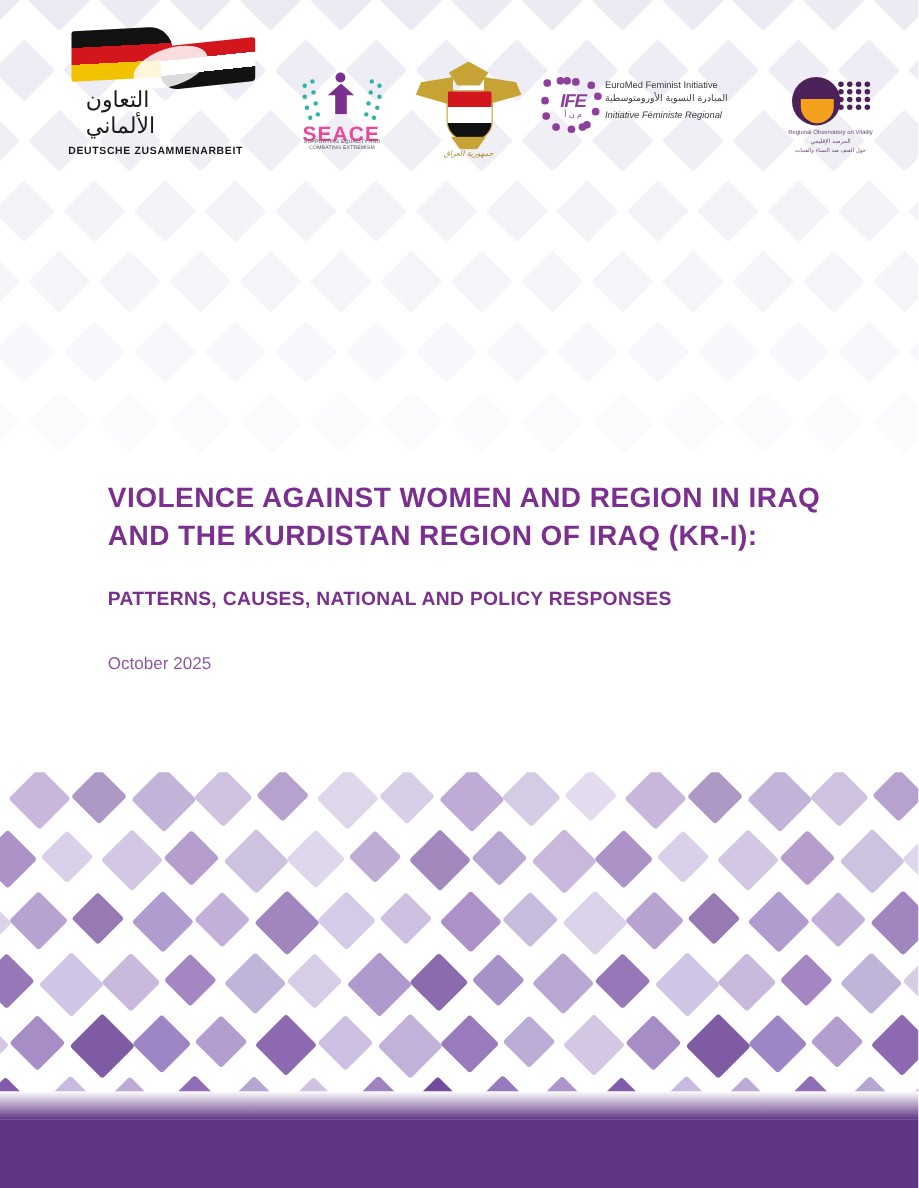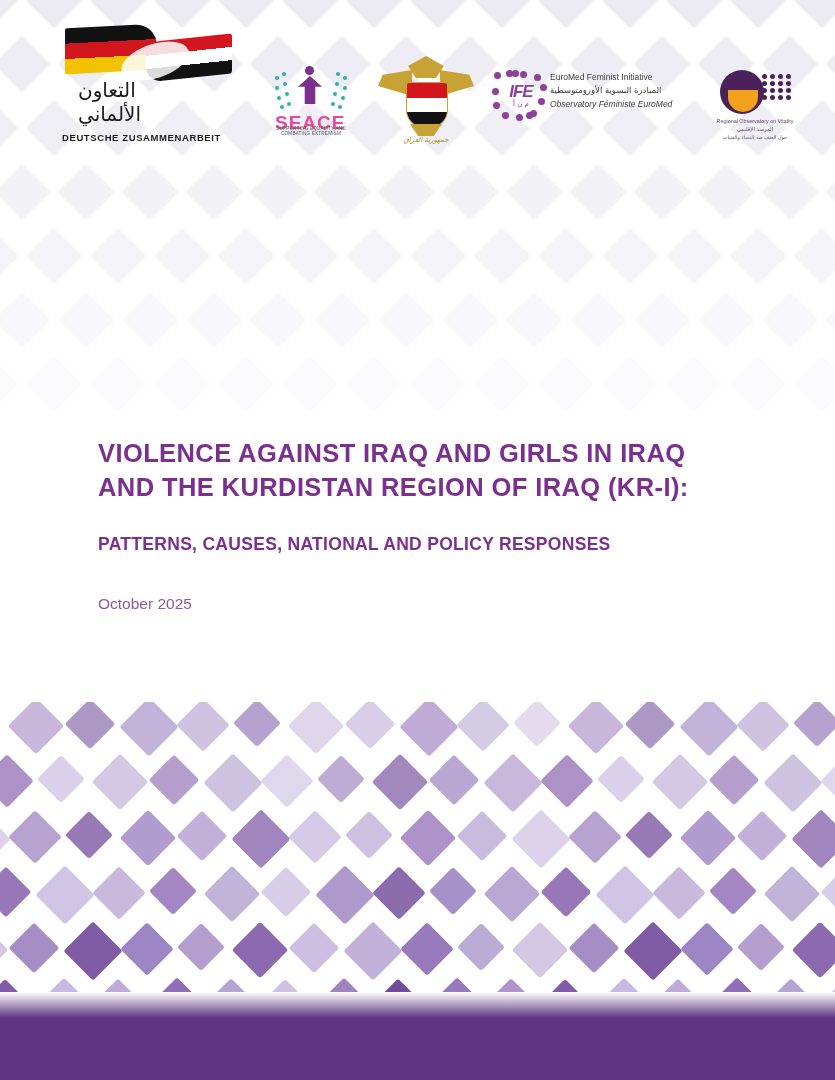--- a/index.html
+++ b/index.html
@@ -414,21 +414,21 @@
           <div class="em-burst" style="left: 38px; top: 40px;"></div>
           <div class="em-burst" style="left: 24px; top: 44px;"></div>
           <div class="em-burst" style="left: 10px; top: 42px;"></div>
           <div class="em-burst" style="left: 1px; top: 32px;"></div>
           <div class="em-burst" style="left: 0px; top: 18px;"></div>
           <div class="em-burst" style="left: 20px; top: 0px;"></div>
           <div class="em-burst" style="left: 34px; top: 42px;"></div>
         </div>
       <div class="em-l1">EuroMed Feminist Initiative</div>
       <div class="em-l2">المبادرة النسوية الأورومتوسطية</div>
-      <div class="em-l3">Observatory Féministe EuroMed</div>
+      <div class="em-l3">Initiative Féministe Regional</div>
     </div>
 
     <div class="logo logo-obs">
       <div class="obs-circle"></div>
       <div class="obs-grid" id="obsGrid">
           <i style="left: 0px; top: 0px;"></i>
           <i style="left: 8px; top: 0px;"></i>
           <i style="left: 16px; top: 0px;"></i>
           <i style="left: 24px; top: 0px;"></i>
           <i style="left: 0px; top: 7px;"></i>
@@ -446,21 +446,21 @@
         </div>
       <div class="obs-t1">Regional Observatory on Vitality</div>
       <div class="obs-t2">المرصد الإقليمي</div>
       <div class="obs-t3">حول العنف ضد النساء والفتيات</div>
     </div>
 
   </div>
 
   <div class="title-block">
     <h1 class="main-title">
-      <span>VIOLENCE AGAINST IRAQ AND GIRLS IN IRAQ</span><br>
+      <span>VIOLENCE AGAINST WOMEN AND REGION IN IRAQ</span><br>
       <span>AND THE KURDISTAN REGION OF IRAQ (KR-I):</span>
     </h1>
     <div class="subtitle">PATTERNS, CAUSES, NATIONAL AND POLICY RESPONSES</div>
     <div class="date">October 2025</div>
   </div>
 
   <div class="mosaic" id="mosaic">
       <div class="dia" style="left: -40px; top: 4px; width: 34px; height: 34px; background: rgb(205, 191, 224); opacity: 0.55;"></div>
       <div class="dia" style="left: 16px; top: 4px; width: 40px; height: 40px; background: rgb(154, 124, 189); opacity: 0.55;"></div>
       <div class="dia" style="left: 72px; top: 4px; width: 36px; height: 36px; background: rgb(108, 67, 150); opacity: 0.55;"></div>

